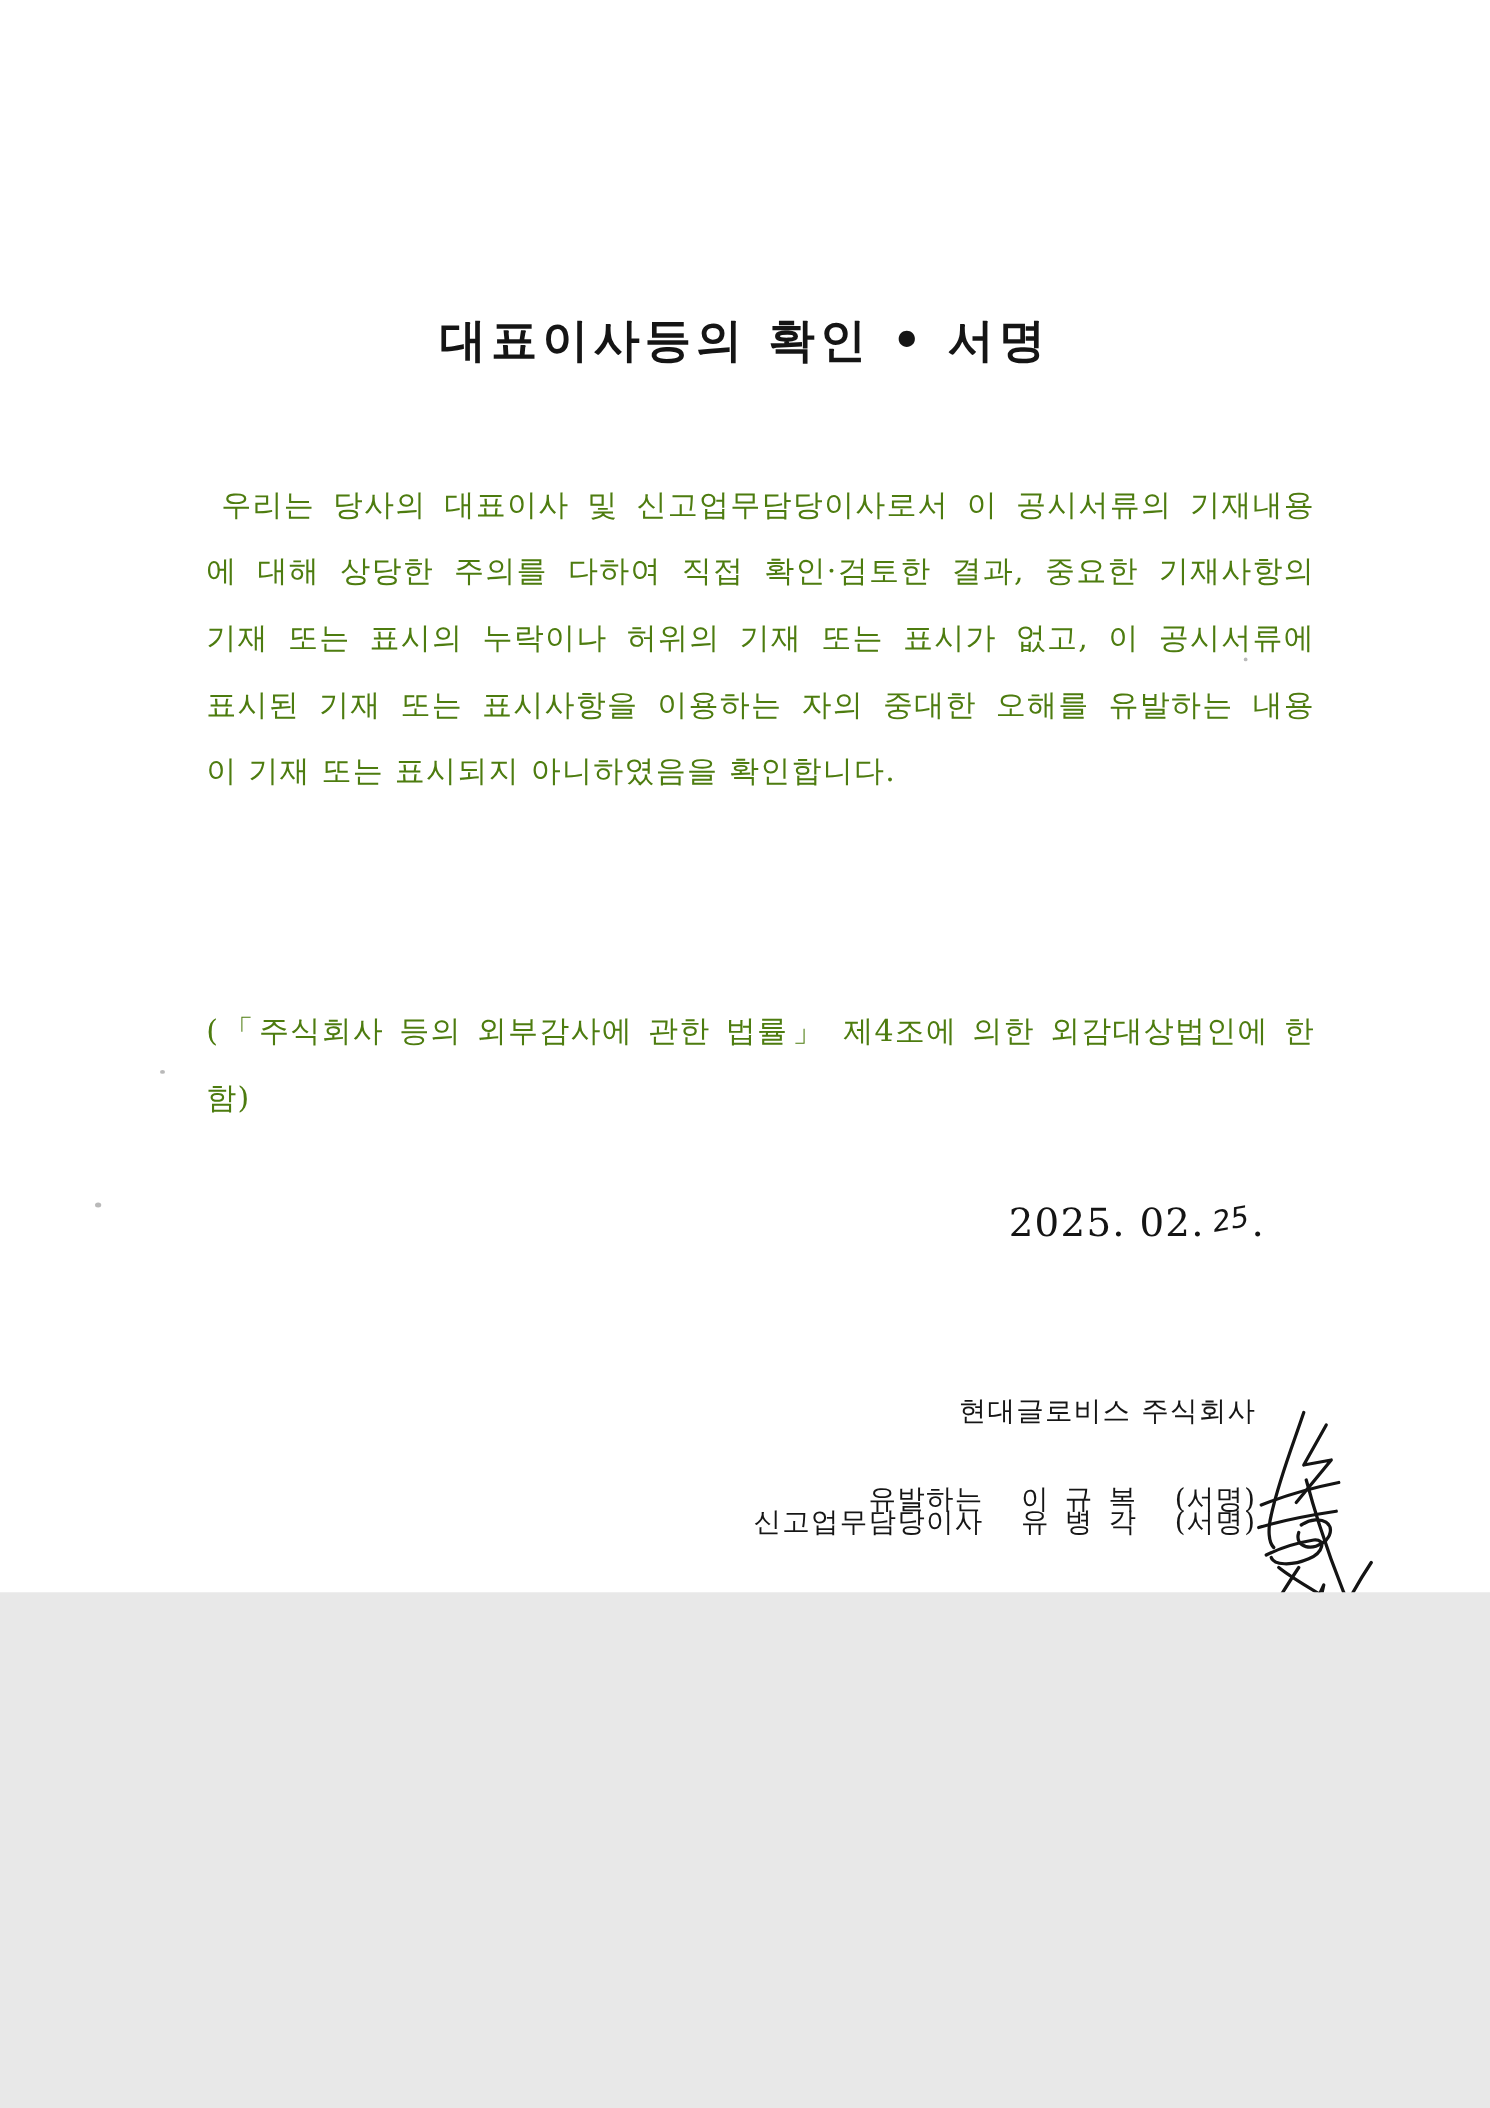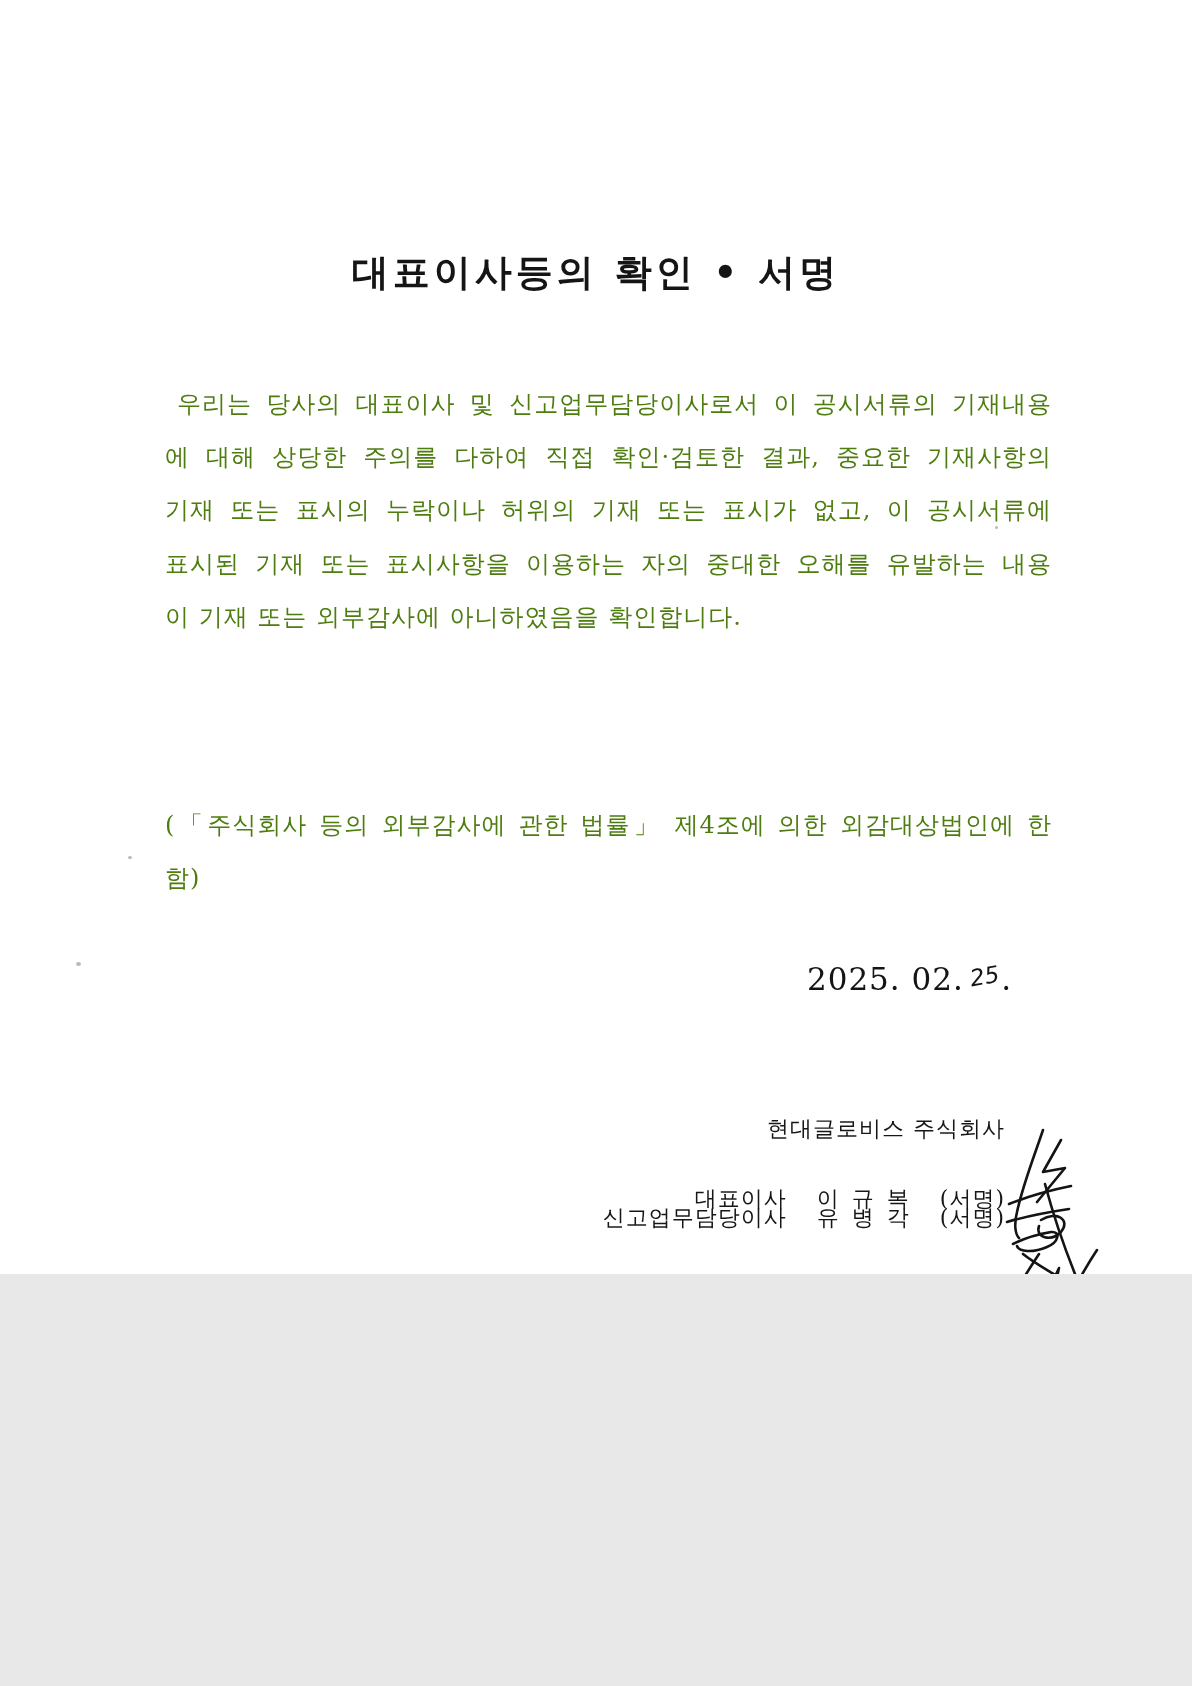--- a/index.html
+++ b/index.html
@@ -106,31 +106,31 @@
 <body>
 
 <div class="page">
 
   <h1 class="doc-title">대표이사등의 확인 • 서명</h1>
 
   <div class="body-line justify indent p1-l0">우리는 당사의 대표이사 및 신고업무담당이사로서 이 공시서류의 기재내용</div>
   <div class="body-line justify p1-l1">에 대해 상당한 주의를 다하여 직접 확인·검토한 결과, 중요한 기재사항의</div>
   <div class="body-line justify p1-l2">기재 또는 표시의 누락이나 허위의 기재 또는 표시가 없고, 이 공시서류에</div>
   <div class="body-line justify p1-l3">표시된 기재 또는 표시사항을 이용하는 자의 중대한 오해를 유발하는 내용</div>
-  <div class="body-line p1-l4">이 기재 또는 외부감사에 아니하였음을 확인합니다.</div>
+  <div class="body-line p1-l4">이 기재 또는 표시되지 아니하였음을 확인합니다.</div>
 
   <div class="body-line justify p2-l2">(「주식회사 등의 외부감사에 관한 법률」 제4조에 의한 외감대상법인에 한</div>
   <div class="body-line p2-l3">함)</div>
 
   <div class="date-line"><span>2025. 02.</span><span class="hand-day">25</span><span>.</span></div>
 
   <div class="sign-line company-line">현대글로비스 주식회사</div>
 
   <div class="sign-line signer-0">
-    <span class="signer-role">대표이사</span>
+    <span class="signer-role">유발하는</span>
     <span class="signer-name">이 규 복</span>
     <span>(서명)</span>
   </div>
 
   <div class="sign-line signer-1">
     <span class="signer-role">신고업무담당이사</span>
     <span class="signer-name">유 병 각</span>
     <span>(서명)</span>
   </div>
 

